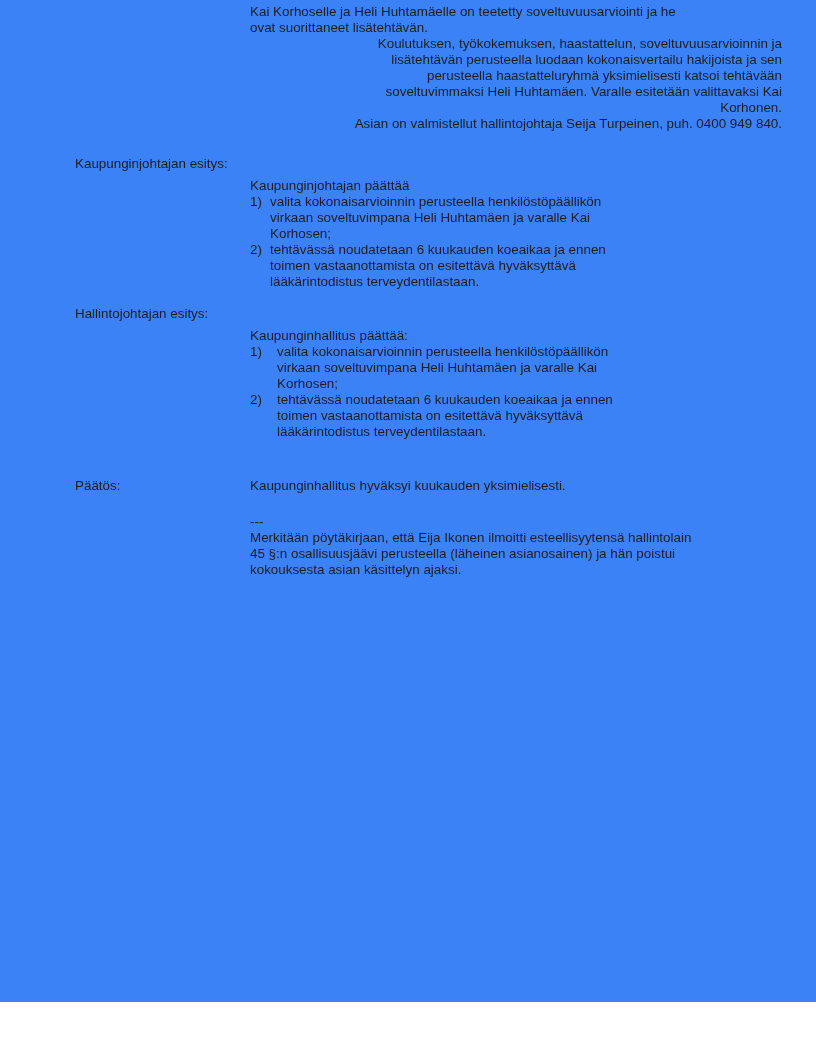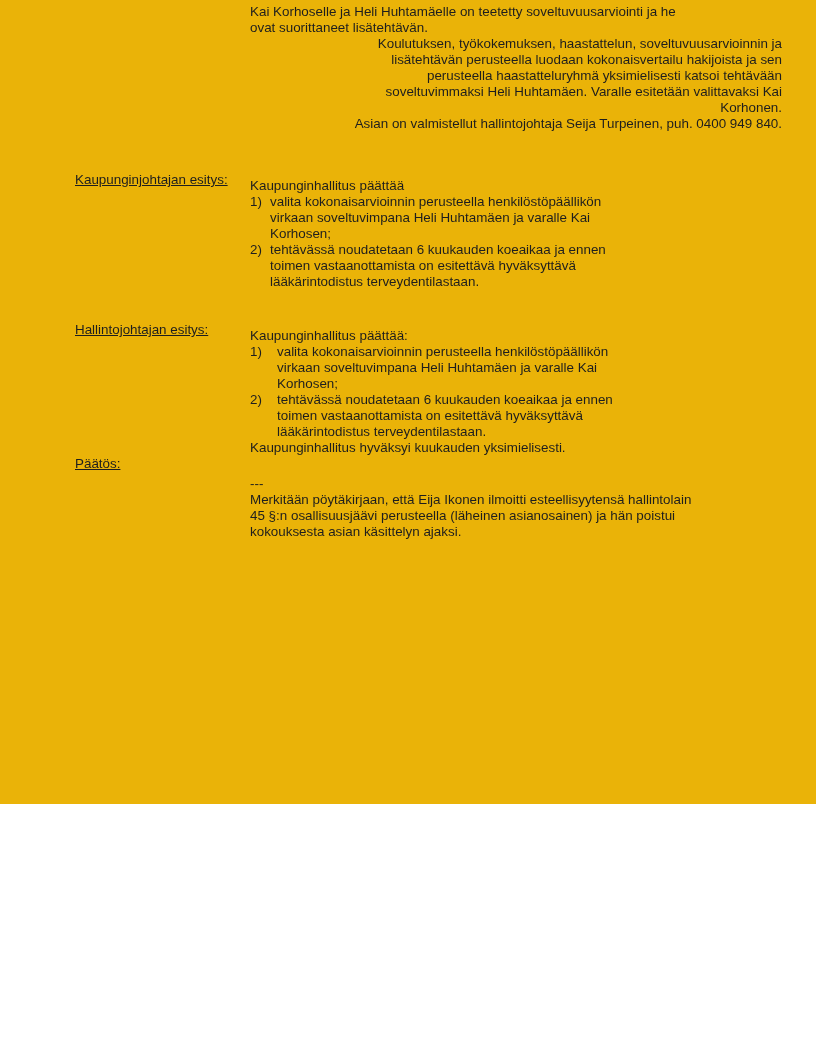--- a/index.html
+++ b/index.html
@@ -1,37 +1,37 @@
 <!DOCTYPE html>
 <html><head>
 <meta charset="utf-8">
 <style>
   html, body { margin: 0; padding: 0; background: #ffffff; }
   .page {
     position: relative;
     width: 816px;
-    height: 804px;
-    background: #eab308;
+    height: 1002px;
+    background: #3b82f6;
     font-family: "Liberation Sans", sans-serif;
     font-size: 13.4px;
     line-height: 16px;
     color: #1e1e1e;
     overflow: hidden;
   }
   .doc { padding-top: 4px; }
   .pre { white-space: pre-line; }
   .body-col { margin-left: 250px; width: 532px; }
   p.doc-p { margin: 0; }
   .gap-16 { margin-top: 16px; text-align: right; }
   .section { position: relative; }
   .section-1 { margin-top: 24px; }
   .section-2 { margin-top: 16px; }
-  .decision-row { position: relative; }
+  .decision-row { margin-top: 38px; position: relative; }
   .closing { margin-top: 20px; }
-  .side-label { position: absolute; left: 75px; top: 16px; white-space: nowrap; text-decoration: underline; }
+  .side-label { position: absolute; left: 75px; top: 0; white-space: nowrap; }
   .sec-body { margin-left: 250px; width: 532px; padding-top: 22px; }
   .decision-row .sec-body { padding-top: 0; }
   .lead { margin: 0; }
   .num-list { margin: 0; }
   .list-item { display: flex; }
   .list-item .num { flex: 0 0 20px; }
   .wide-num .list-item .num { flex: 0 0 27px; }
   .separator { margin: 0; }
 </style>
 </head>
@@ -47,21 +47,21 @@
 lisätehtävän perusteella luodaan kokonaisvertailu hakijoista ja sen
 perusteella haastatteluryhmä yksimielisesti katsoi tehtävään
 soveltuvimmaksi Heli Huhtamäen. Varalle esitetään valittavaksi Kai
 Korhonen.</p>
       <p class="doc-p pre gap-16">Asian on valmistellut hallintojohtaja Seija Turpeinen, puh. 0400 949 840.</p>
     </div>
 
     <div class="section section-1">
       <div class="side-label">Kaupunginjohtajan esitys:</div>
       <div class="sec-body">
-        <p class="lead">Kaupunginhallitus päättää</p>
+        <p class="lead">Kaupunginjohtajan päättää</p>
         <div class="num-list">
           <div class="list-item">
             <span class="num">1)</span>
             <span class="txt pre">valita kokonaisarvioinnin perusteella henkilöstöpäällikön
 virkaan soveltuvimpana Heli Huhtamäen ja varalle Kai
 Korhosen;</span>
           </div>
           <div class="list-item">
             <span class="num">2)</span>
             <span class="txt pre">tehtävässä noudatetaan 6 kuukauden koeaikaa ja ennen

